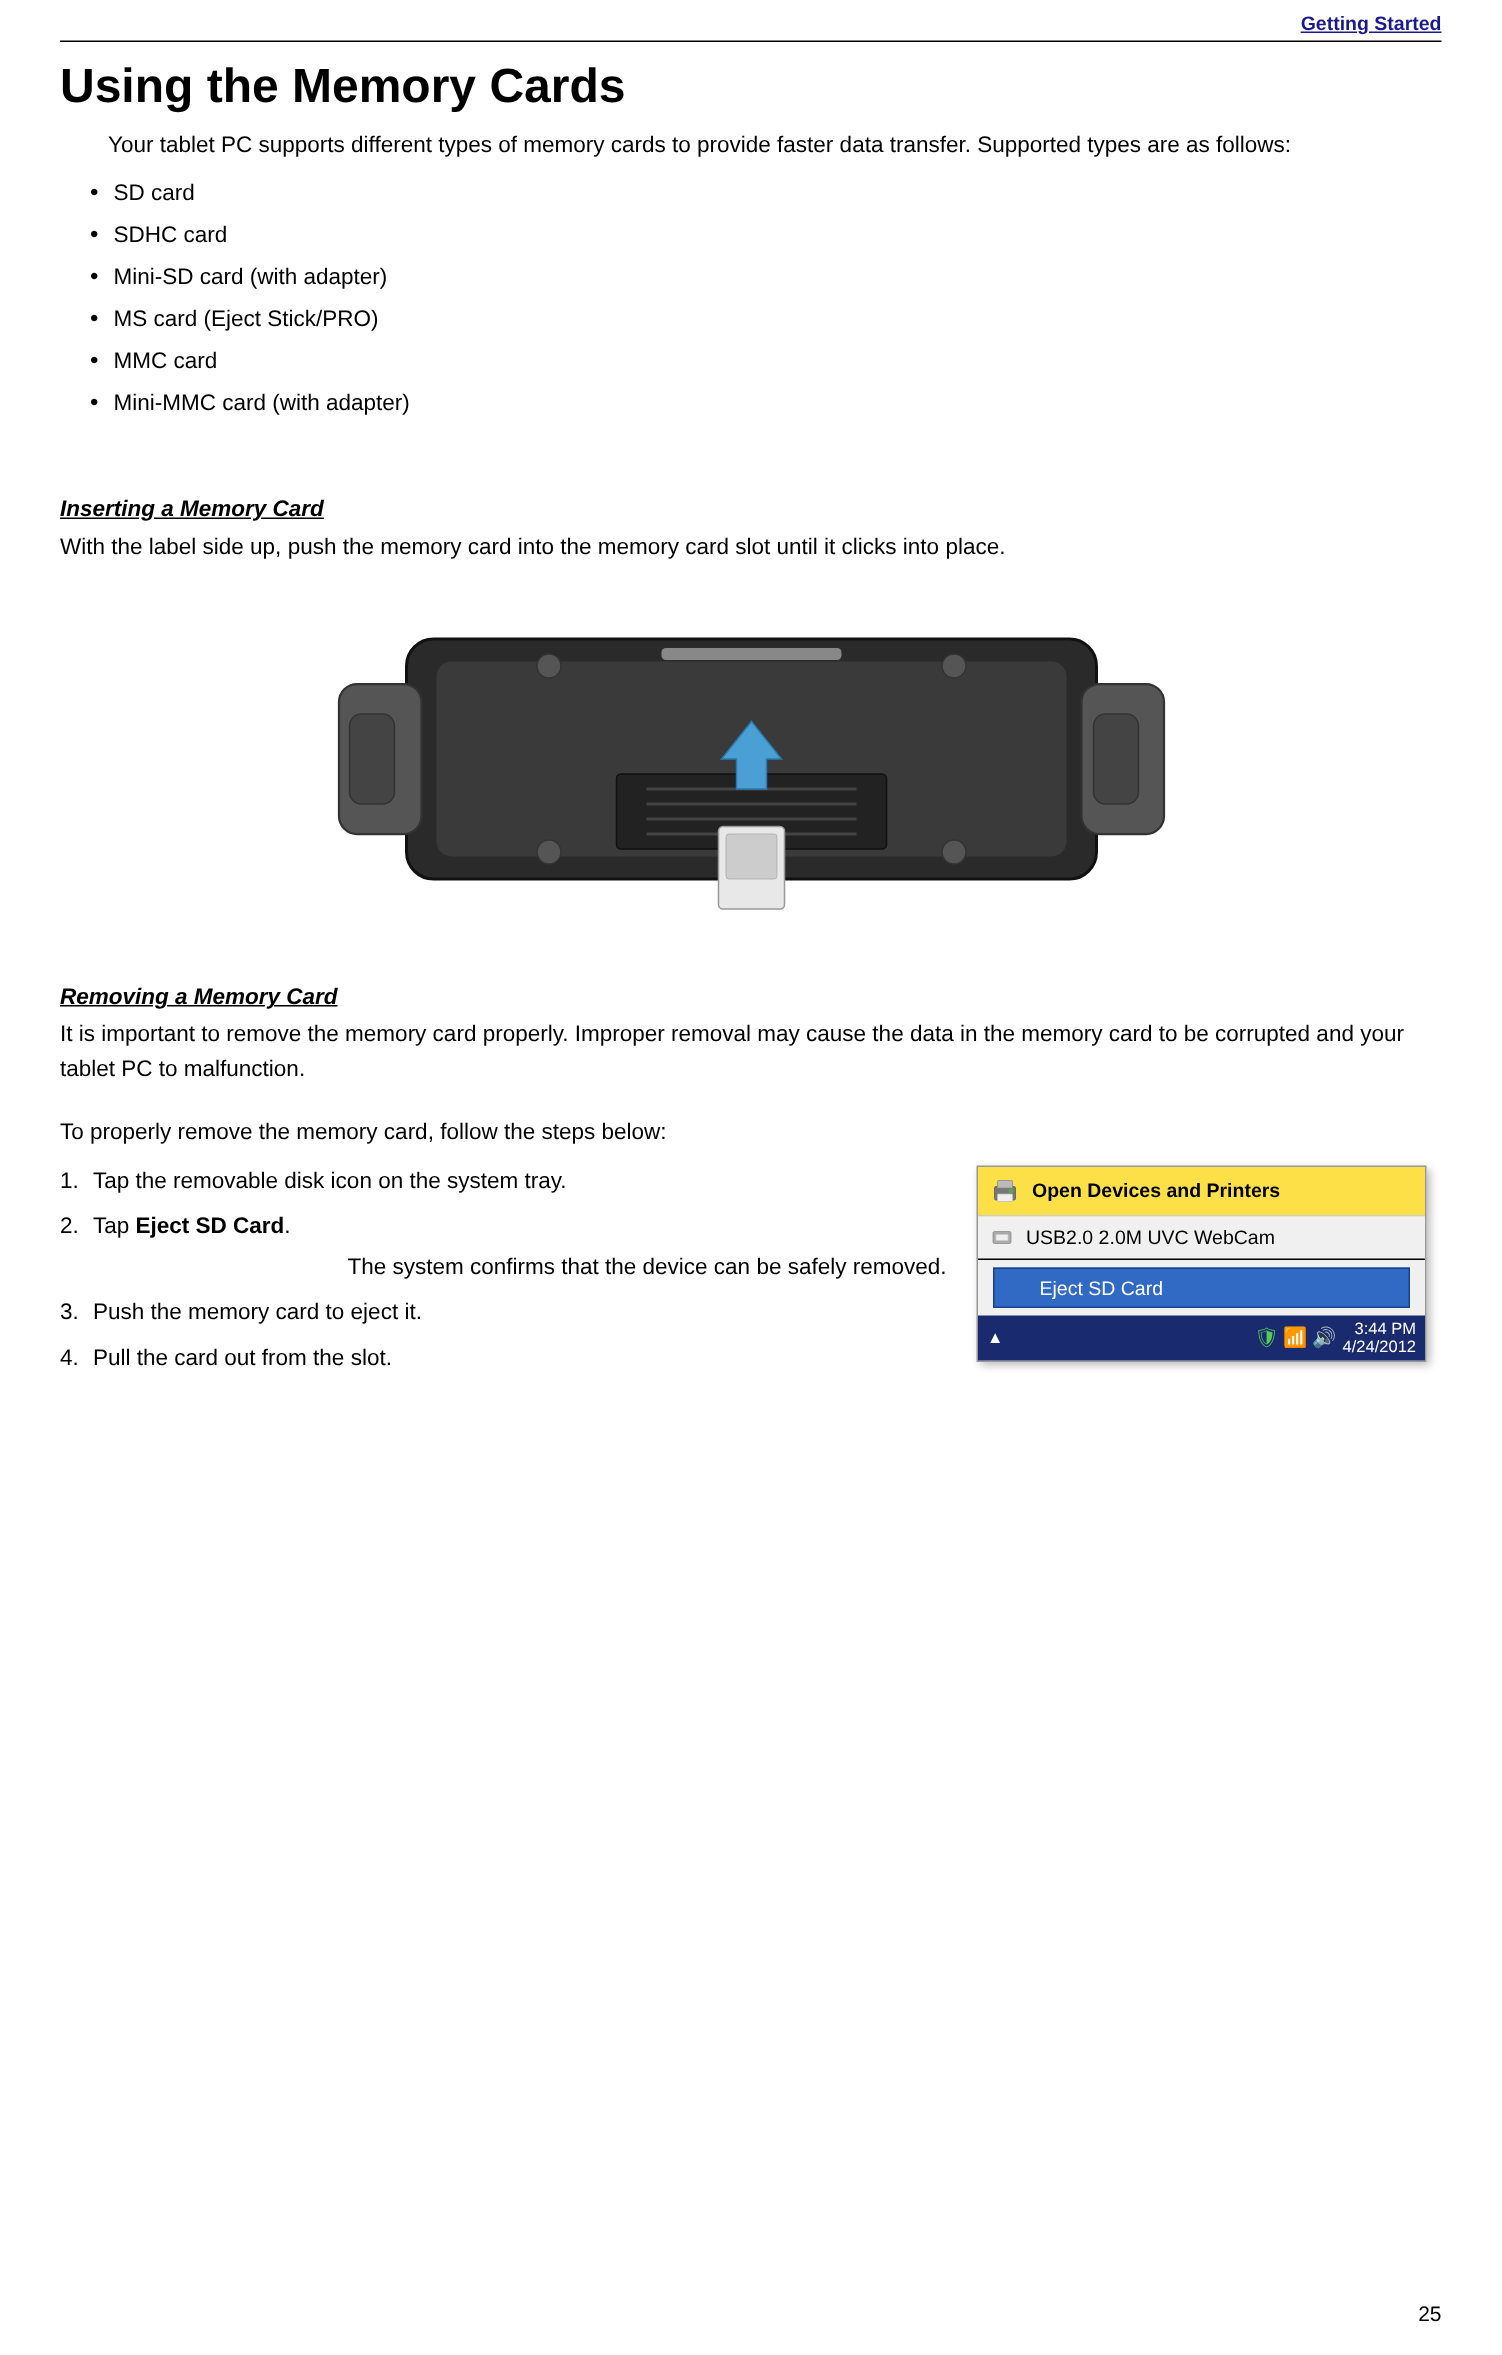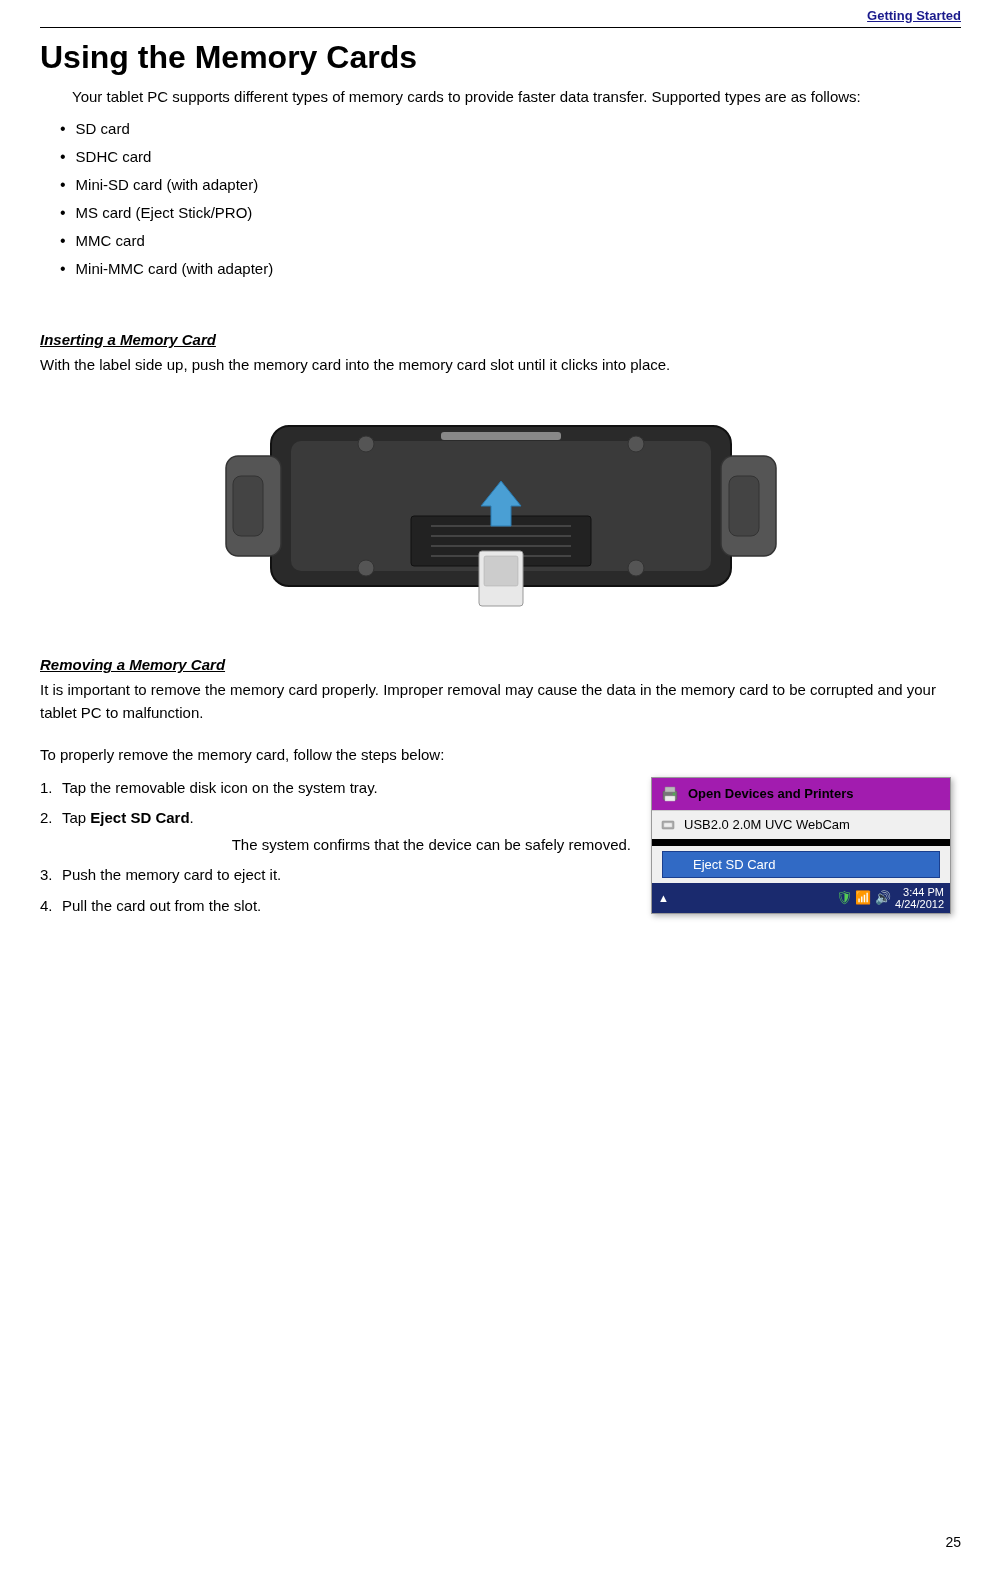--- a/index.html
+++ b/index.html
@@ -131,39 +131,39 @@
     .tray-popup {
       border: 1px solid #999;
       background: #f0f0f0;
       width: 300px;
       font-size: 13px;
       box-shadow: 2px 2px 6px rgba(0,0,0,0.3);
     }
     .tray-popup-header {
       display: flex;
       align-items: center;
-      background: #a21caf;
+      background: #fde047;
       padding: 6px 8px;
       border-bottom: 1px solid #ccc;
       font-weight: bold;
       font-size: 13px;
       color: #000;
     }
     .tray-popup-header .icon-printer {
       width: 20px;
       height: 20px;
       margin-right: 8px;
       flex-shrink: 0;
     }
     .tray-item {
       display: flex;
       align-items: flex-start;
       padding: 6px 8px;
       background: #f0f0f0;
-      border-bottom: 7px solid #000000;
+      border-bottom: 1px solid #000000;
       font-size: 13px;
     }
     .tray-item .icon-usb {
       width: 16px;
       height: 16px;
       margin-right: 8px;
       flex-shrink: 0;
     }
     .eject-item {
       display: flex;

